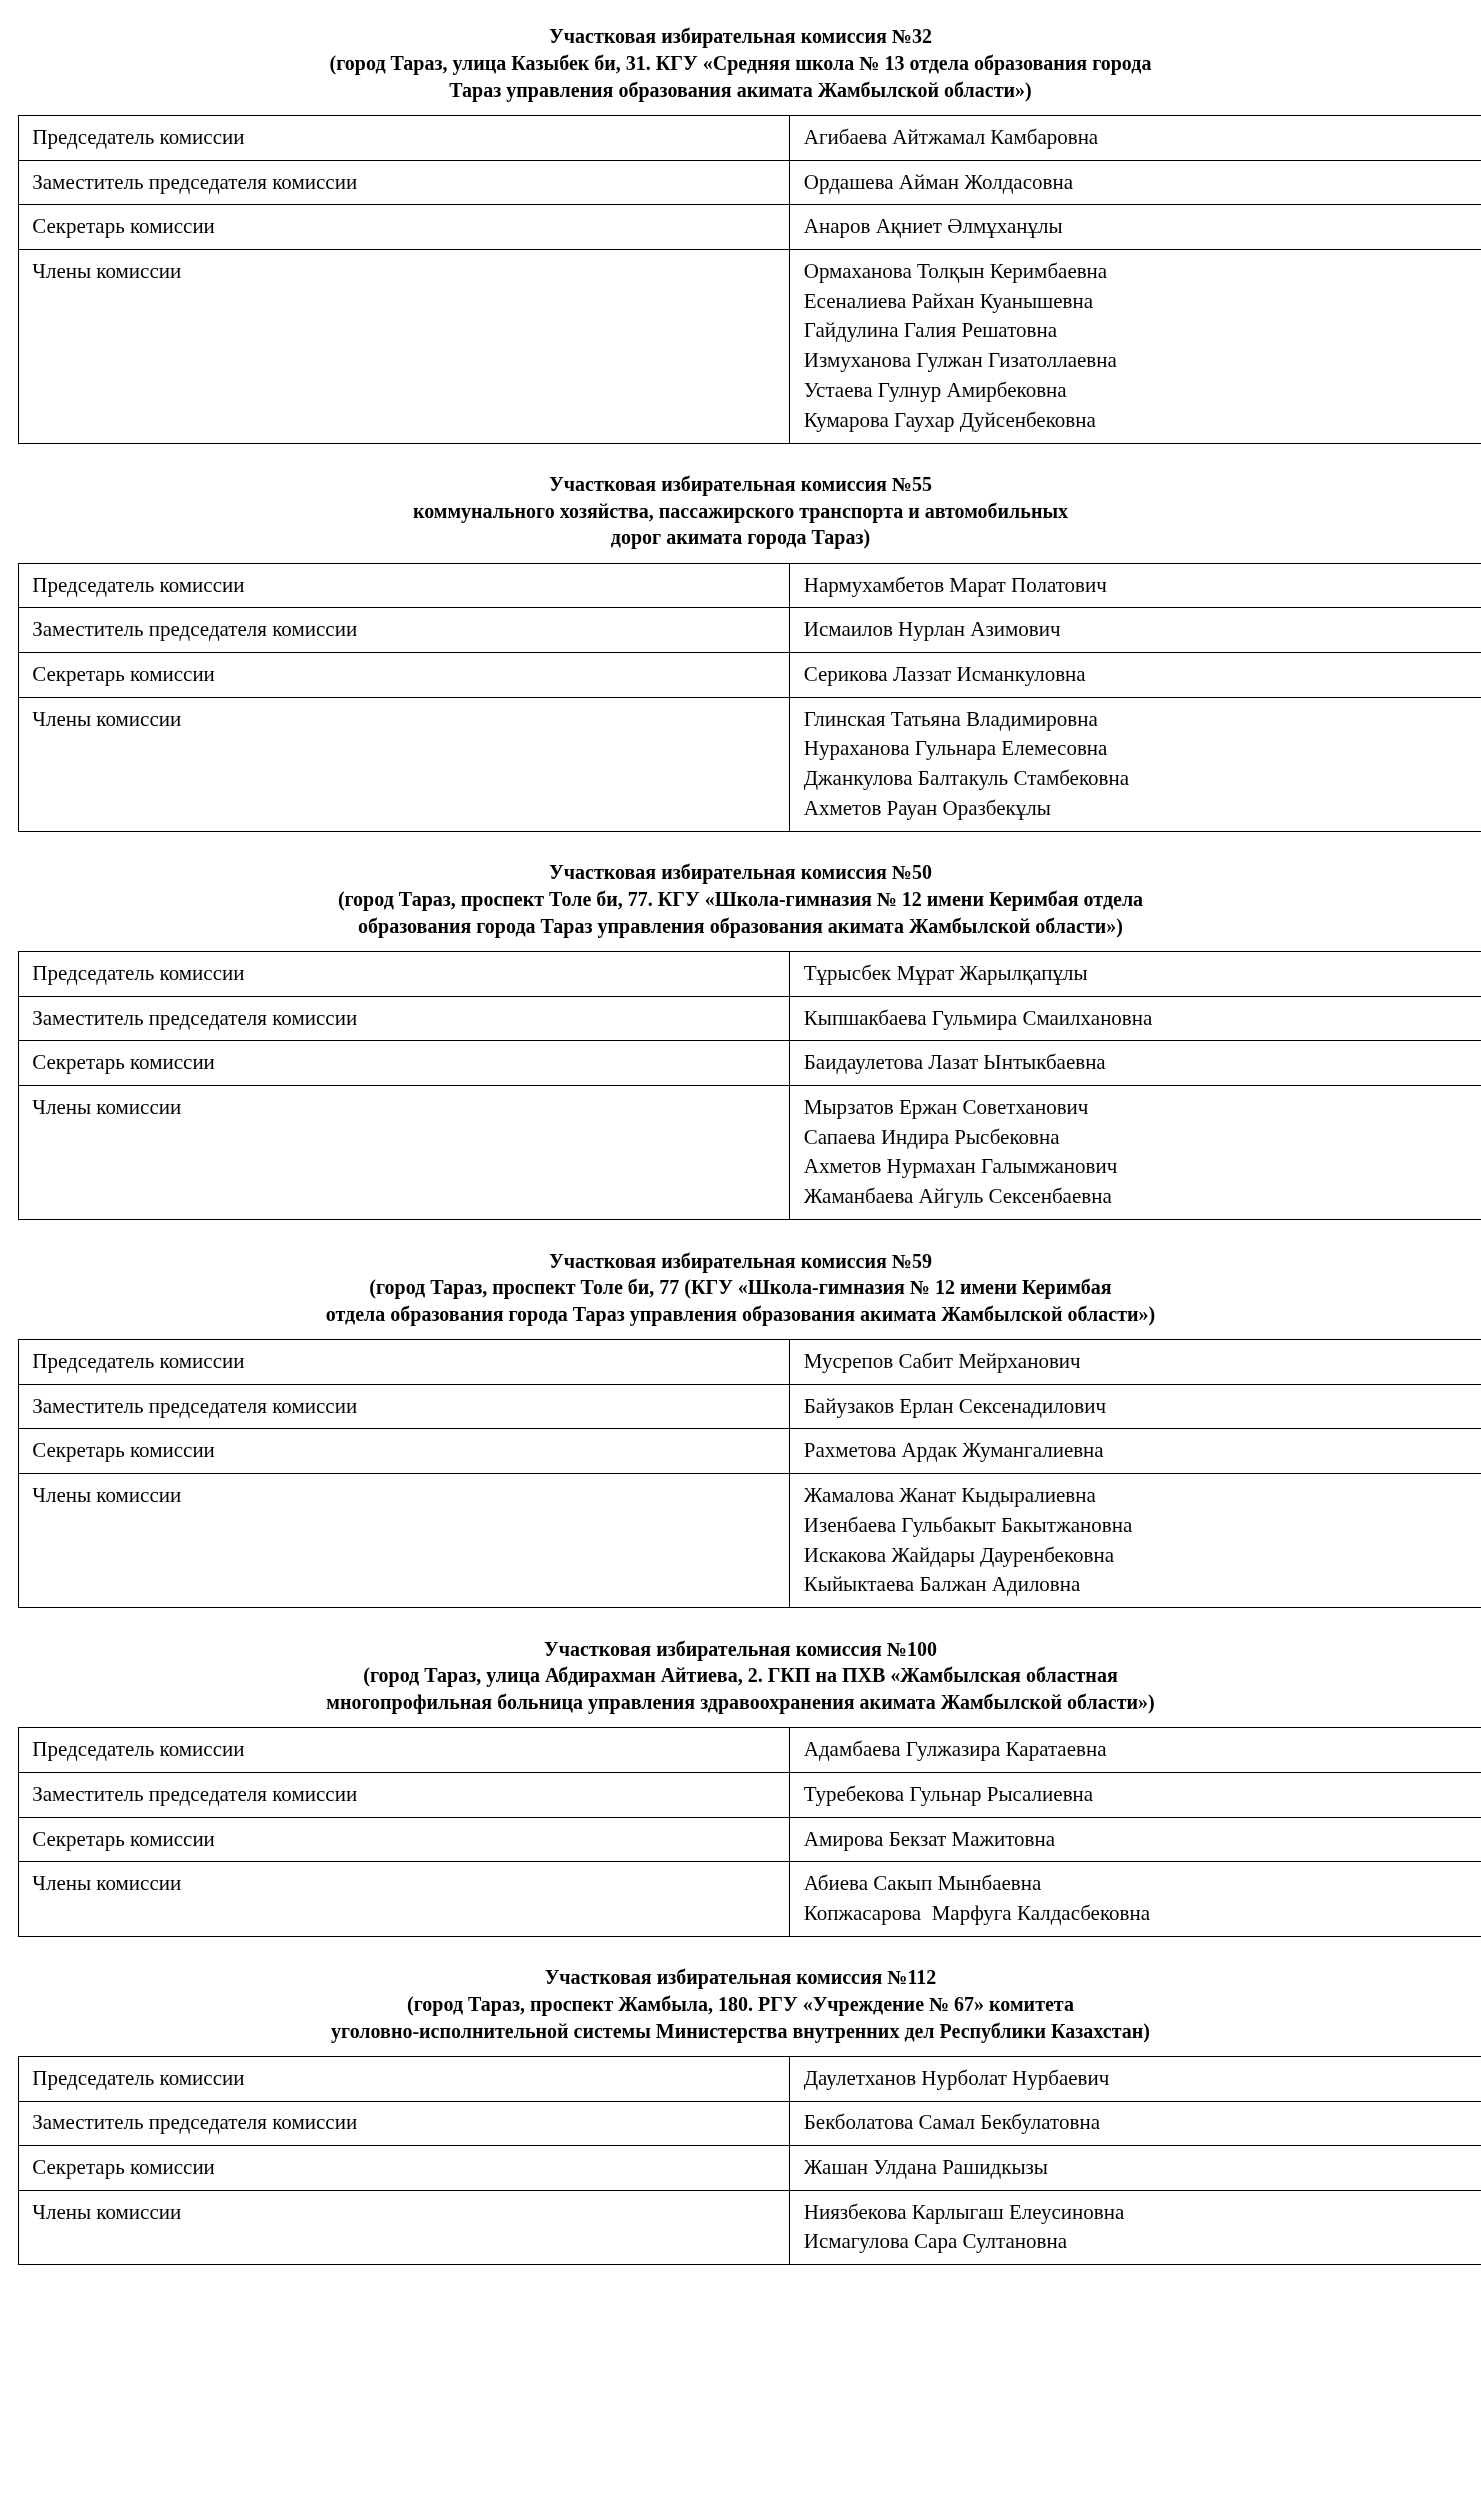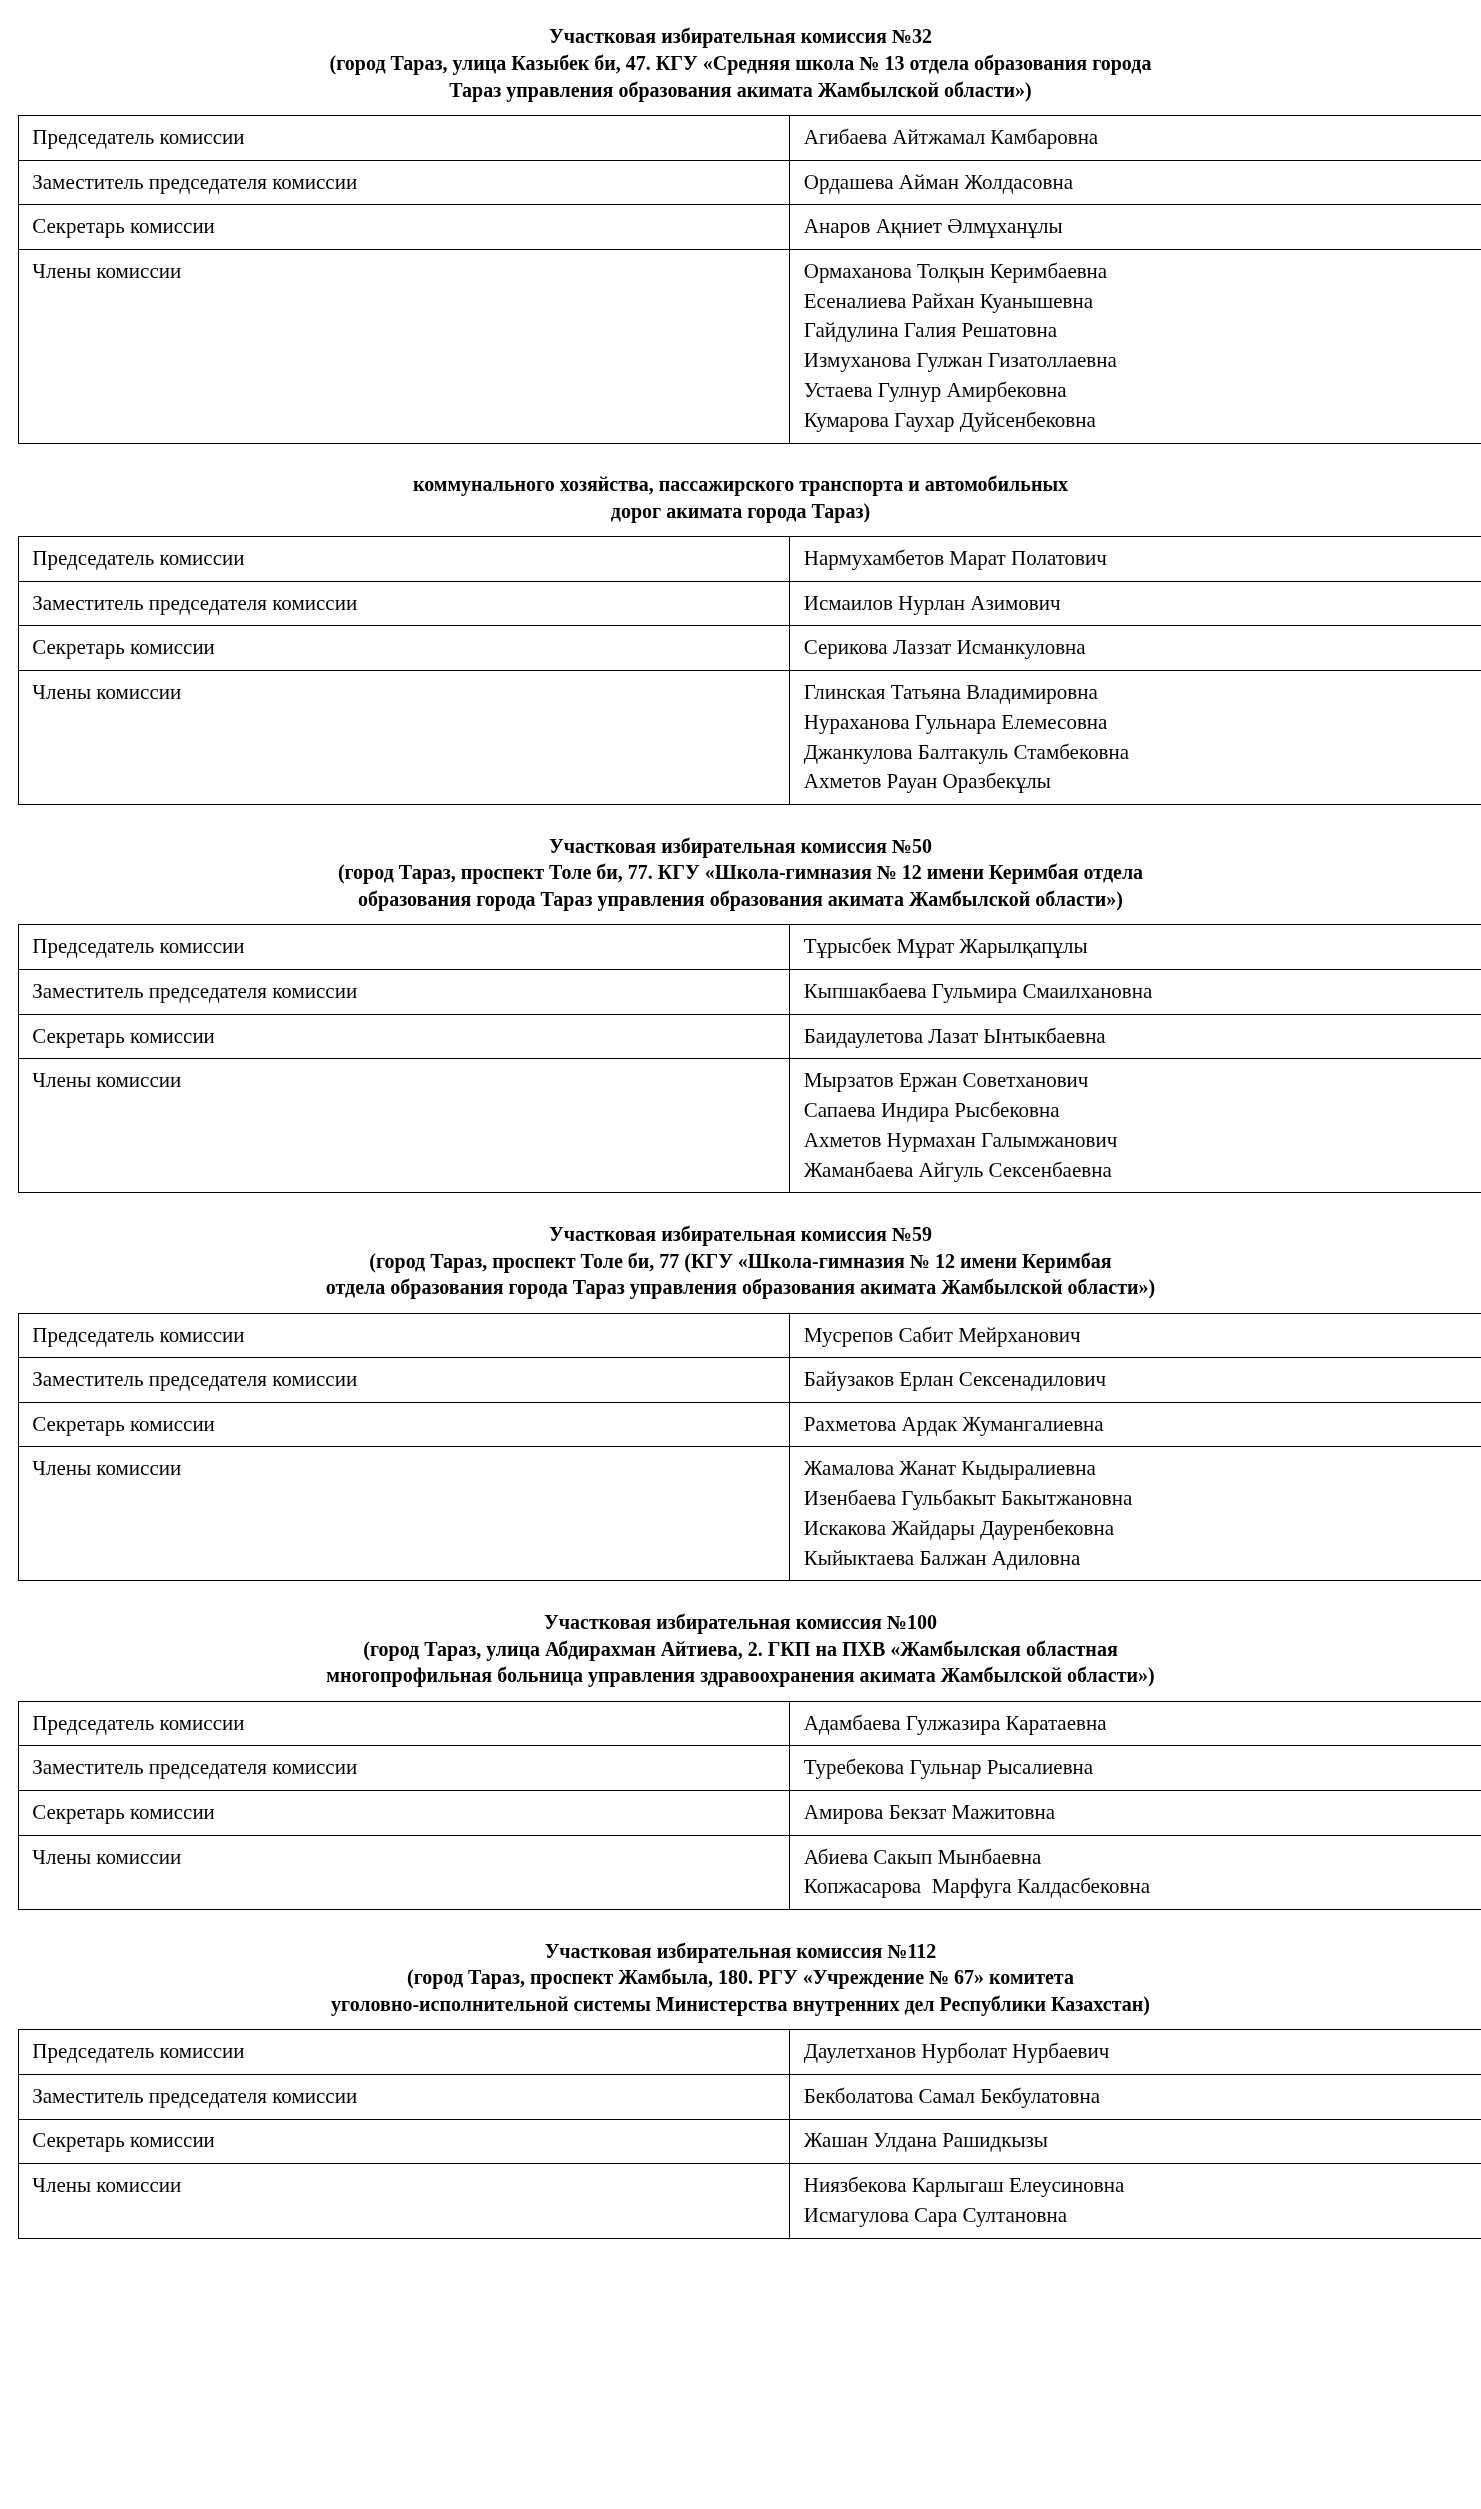--- a/index.html
+++ b/index.html
@@ -58,21 +58,21 @@
   }
 </style>
 </head>
 <body>
 
 <div class="page">
   <div id="commissions-root">
       <div class="commission">
         <div class="heading">
           <span class="line">Участковая избирательная комиссия №32</span>
-          <span class="line">(город Тараз, улица Казыбек би, 47. КГУ «Средняя школа № 13 отдела образования города</span>
+          <span class="line">(город Тараз, улица Казыбек би, 31. КГУ «Средняя школа № 13 отдела образования города</span>
           <span class="line">Тараз управления образования акимата Жамбылской области»)</span>
         </div>
         <table class="commission-table">
           <tbody>
             <tr>
               <td class="role">Председатель комиссии</td>
               <td class="people">
                 <span class="person">Агибаева Айтжамал Камбаровна</span>
               </td>
             </tr>
@@ -97,20 +97,21 @@
                 <span class="person">Измуханова Гулжан Гизатоллаевна</span>
                 <span class="person">Устаева Гулнур Амирбековна</span>
                 <span class="person">Кумарова Гаухар Дуйсенбековна</span>
               </td>
             </tr>
           </tbody>
         </table>
       </div>
       <div class="commission">
         <div class="heading">
+          <span class="line">Участковая избирательная комиссия №55</span>
           <span class="line">коммунального хозяйства, пассажирского транспорта и автомобильных</span>
           <span class="line">дорог акимата города Тараз)</span>
         </div>
         <table class="commission-table">
           <tbody>
             <tr>
               <td class="role">Председатель комиссии</td>
               <td class="people">
                 <span class="person">Нармухамбетов Марат Полатович</span>
               </td>

